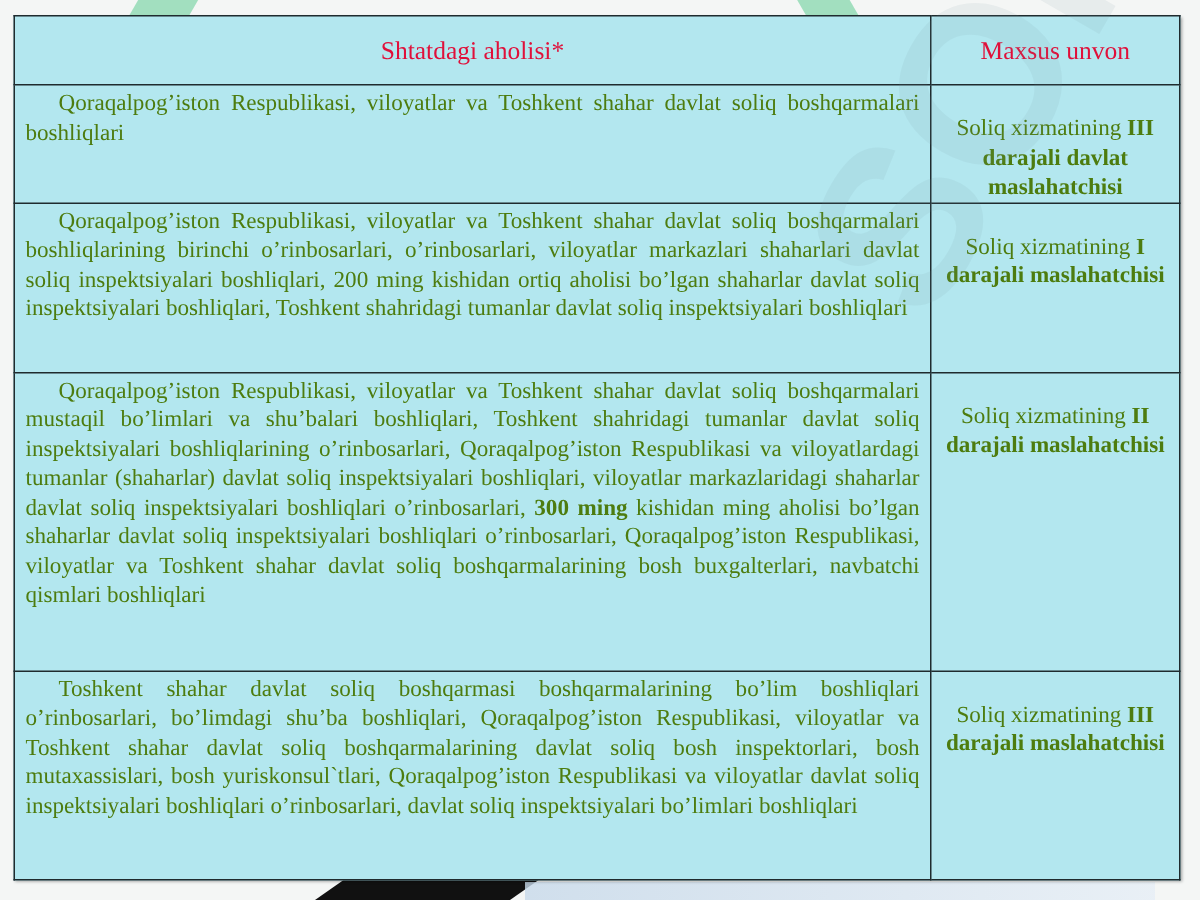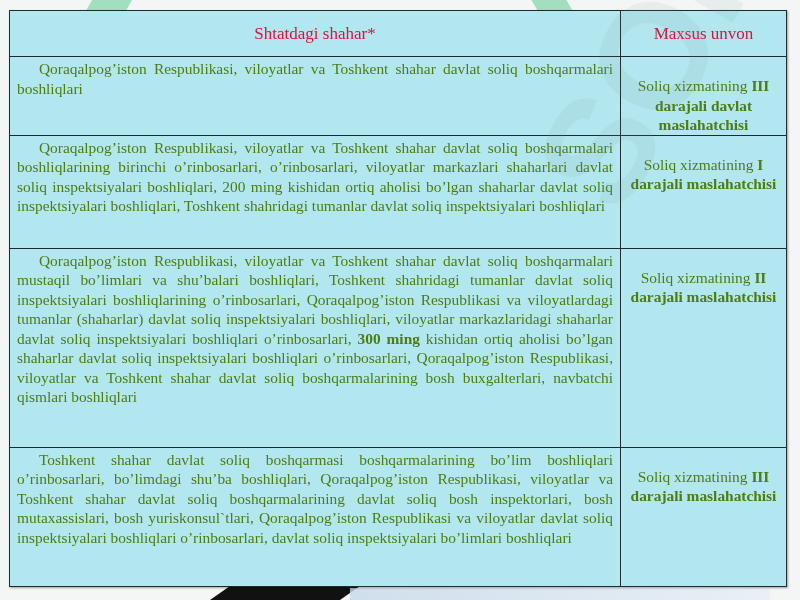--- a/index.html
+++ b/index.html
@@ -57,42 +57,42 @@
 <div class="bg-deco deco-blue"></div>
 
 <div class="table-wrap">
   <table>
     <colgroup>
         <col class="col1">
         <col>
       </colgroup>
     <tbody>
         <tr style="height:46px">
-      <th>Shtatdagi shahar*</th>
+      <th>Shtatdagi aholisi*</th>
       <th>Maxsus unvon</th>
     </tr>
     <tr style="height:61px">
       <td class="pos">Qoraqalpog’iston Respublikasi, viloyatlar va Toshkent shahar davlat soliq boshqarmalari boshliqlari</td>
       <td class="rank">
         <span>Soliq xizmatining</span>
         <b>III darajali davlat maslahatchisi</b>
       </td>
     </tr>
     <tr style="height:113px">
       <td class="pos">Qoraqalpog’iston Respublikasi, viloyatlar va Toshkent shahar davlat soliq boshqarmalari boshliqlarining birinchi o’rinbosarlari, o’rinbosarlari, viloyatlar markazlari shaharlari davlat soliq inspektsiyalari boshliqlari, 200 ming kishidan ortiq aholisi bo’lgan shaharlar davlat soliq inspektsiyalari boshliqlari, Toshkent shahridagi tumanlar davlat soliq inspektsiyalari boshliqlari</td>
       <td class="rank">
         <span>Soliq xizmatining</span>
         <b>I darajali maslahatchisi</b>
       </td>
     </tr>
     <tr style="height:199px">
       <td class="pos">
         <span>Qoraqalpog’iston Respublikasi, viloyatlar va Toshkent shahar davlat soliq boshqarmalari mustaqil bo’limlari va shu’balari boshliqlari, Toshkent shahridagi tumanlar davlat soliq inspektsiyalari boshliqlarining o’rinbosarlari, Qoraqalpog’iston Respublikasi va viloyatlardagi tumanlar (shaharlar) davlat soliq inspektsiyalari boshliqlari, viloyatlar markazlaridagi shaharlar davlat soliq inspektsiyalari boshliqlari o’rinbosarlari,</span>
         <b>300 ming</b>
-        <span>kishidan ortiq aholisi bo’lgan shaharlar davlat soliq inspektsiyalari boshliqlari o’rinbosarlari, Qoraqalpog’iston Respublikasi, viloyatlar va Toshkent shahar davlat soliq boshqarmalarining bosh buxgalterlari, navbatchi qismlari boshliqlari</span>
+        <span>kishidan ming aholisi bo’lgan shaharlar davlat soliq inspektsiyalari boshliqlari o’rinbosarlari, Qoraqalpog’iston Respublikasi, viloyatlar va Toshkent shahar davlat soliq boshqarmalarining bosh buxgalterlari, navbatchi qismlari boshliqlari</span>
       </td>
       <td class="rank">
         <span>Soliq xizmatining</span>
         <b>II darajali maslahatchisi</b>
       </td>
     </tr>
     <tr>
       <td class="pos">Toshkent shahar davlat soliq boshqarmasi boshqarmalarining bo’lim boshliqlari o’rinbosarlari, bo’limdagi shu’ba boshliqlari, Qoraqalpog’iston Respublikasi, viloyatlar va Toshkent shahar davlat soliq boshqarmalarining davlat soliq bosh inspektorlari, bosh mutaxassislari, bosh yuriskonsul`tlari, Qoraqalpog’iston Respublikasi va viloyatlar davlat soliq inspektsiyalari boshliqlari o’rinbosarlari, davlat soliq inspektsiyalari bo’limlari boshliqlari</td>
       <td class="rank">
         <span>Soliq xizmatining</span>

